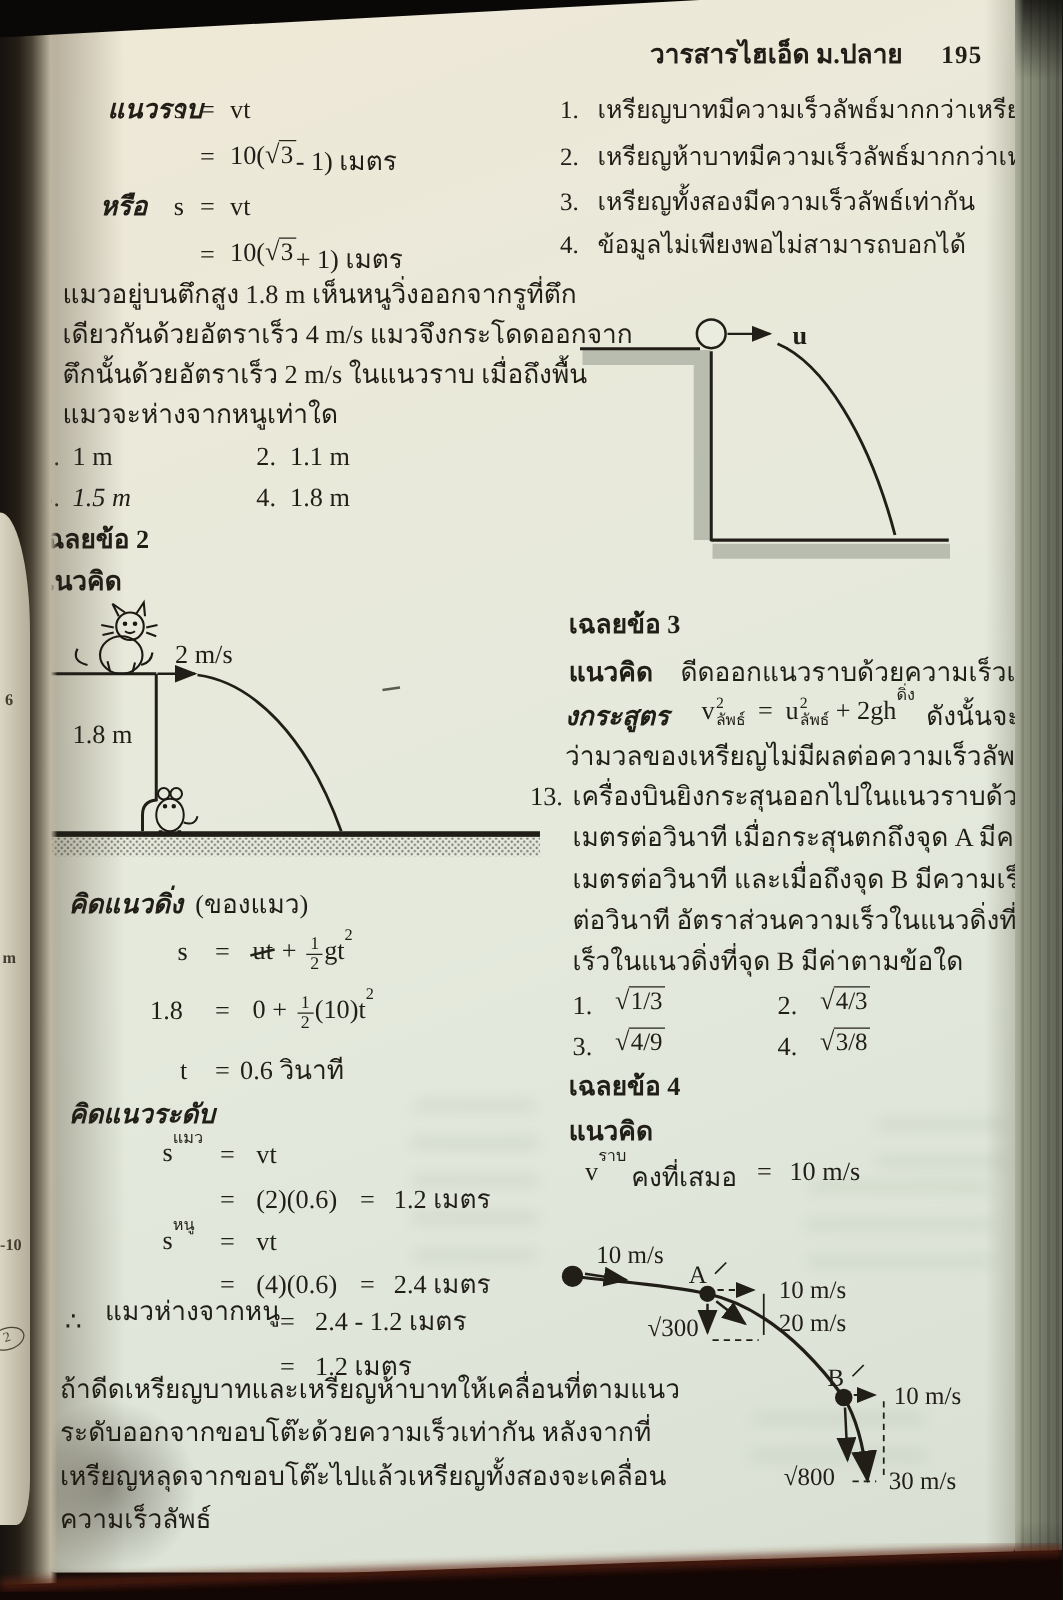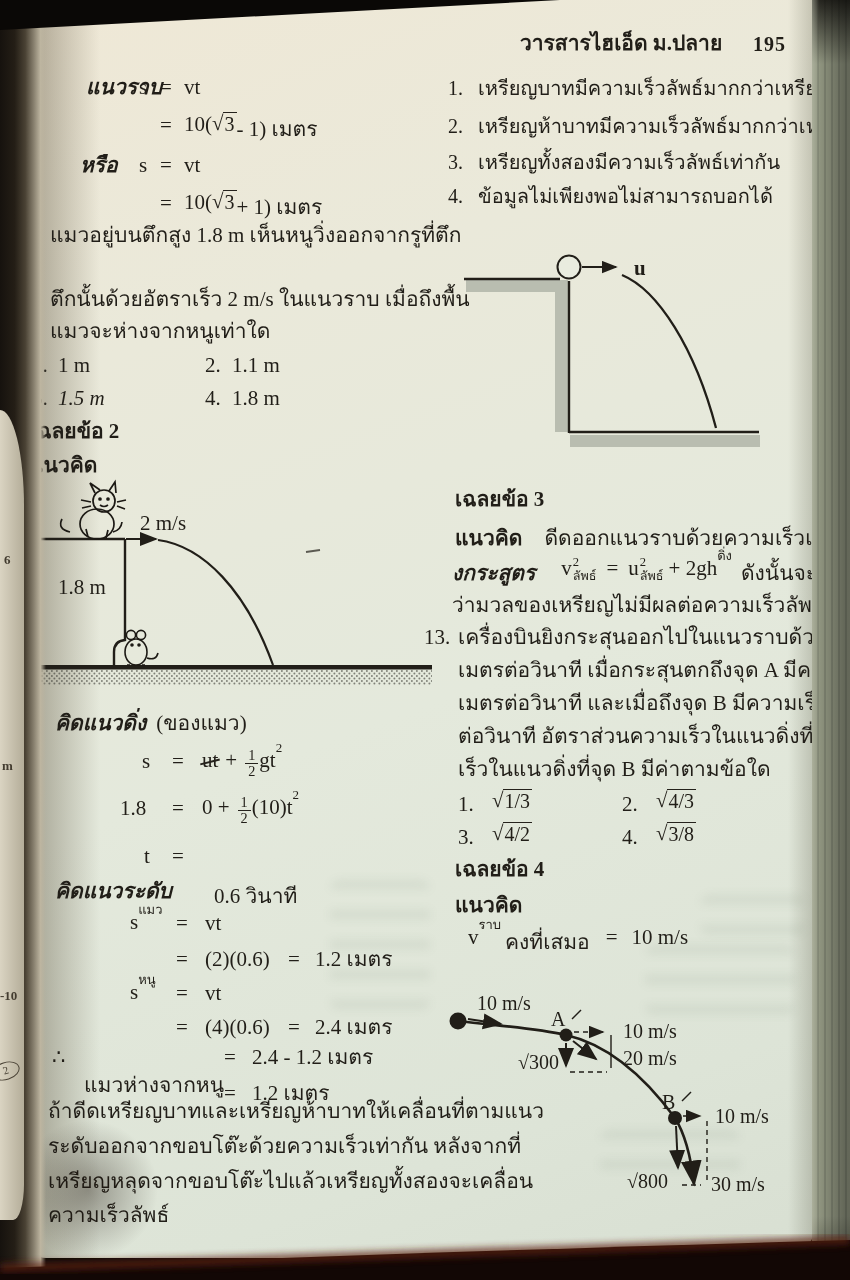--- a/index.html
+++ b/index.html
@@ -93,20 +93,21 @@
     <span>10(</span>
       <span class="rad">
         <span class="sign">√</span>
         <span class="arg">3</span>
       </span>
       <span> + 1) เมตร</span>
   </div>
 
   <div class="t" style="left:16px;top:222px;">11.</div>
   <div class="t" style="left:50px;top:222px;">แมวอยู่บนตึกสูง 1.8 m เห็นหนูวิ่งออกจากรูที่ตึก</div>
+  <div class="t" style="left:50px;top:254px;">เดียวกันด้วยอัตราเร็ว 4 m/s แมวจึงกระโดดออกจาก</div>
   <div class="t" style="left:50px;top:286px;">ตึกนั้นด้วยอัตราเร็ว 2 m/s ในแนวราบ เมื่อถึงพื้น</div>
   <div class="t" style="left:50px;top:318px;">แมวจะห่างจากหนูเท่าใด</div>
 
   <div class="t" style="left:32px;top:352px;">1.</div>
   <div class="t" style="left:58px;top:352px;">1 m</div>
   <div class="t" style="left:205px;top:352px;">2.</div>
   <div class="t" style="left:232px;top:352px;">1.1 m</div>
   <div class="t" style="left:32px;top:385px;">3.</div>
   <div class="t" style="left:58px;top:385px;font-style:italic;">1.5 m</div>
   <div class="t" style="left:205px;top:385px;">4.</div>
@@ -189,21 +190,21 @@
     <span class="frac">
         <span class="fn">1</span>
         <span class="fd">2</span>
       </span>
     <span>(10)t</span>
       <sup class="sp">2</sup>
   </div>
 
   <div class="t" style="left:144px;top:843px;">t</div>
   <div class="t" style="left:172px;top:843px;">=</div>
-  <div class="t" style="left:214px;top:843px;margin-top:40px;">0.6 วินาที</div>
+  <div class="t" style="left:192px;top:843px;">0.6 วินาที</div>
 
   <div class="t bi" style="left:55px;top:878px;">คิดแนวระดับ</div>
 
   <div class="row" style="left:130px;top:910px;">
     <span>s</span>
       <sub class="sb">แมว</sub>
   </div>
   <div class="t" style="left:176px;top:910px;">=</div>
   <div class="t" style="left:205px;top:910px;">vt</div>
 
@@ -218,21 +219,21 @@
   </div>
   <div class="t" style="left:176px;top:980px;">=</div>
   <div class="t" style="left:205px;top:980px;">vt</div>
 
   <div class="t" style="left:176px;top:1014px;">=</div>
   <div class="t" style="left:205px;top:1014px;">(4)(0.6)</div>
   <div class="t" style="left:288px;top:1014px;">=</div>
   <div class="t" style="left:315px;top:1014px;">2.4 เมตร</div>
 
   <div class="t" style="left:52px;top:1044px;">∴</div>
-  <div class="t" style="left:84px;top:1072px;">แมวห่างจากหนู</div>
+  <div class="t" style="left:84px;top:1036px;">แมวห่างจากหนู</div>
   <div class="t" style="left:224px;top:1044px;">=</div>
   <div class="t" style="left:252px;top:1044px;">2.4 - 1.2 เมตร</div>
   <div class="t" style="left:224px;top:1080px;">=</div>
   <div class="t" style="left:252px;top:1080px;">1.2 เมตร</div>
 
   <div class="t" style="left:14px;top:1098px;">12.</div>
   <div class="t" style="left:48px;top:1098px;">ถ้าดีดเหรียญบาทและเหรียญห้าบาทให้เคลื่อนที่ตามแนว</div>
   <div class="t" style="left:48px;top:1133px;">ระดับออกจากขอบโต๊ะด้วยความเร็วเท่ากัน หลังจากที่</div>
   <div class="t" style="left:48px;top:1168px;">เหรียญหลุดจากขอบโต๊ะไปแล้วเหรียญทั้งสองจะเคลื่อน</div>
   <div class="t" style="left:48px;top:1202px;">ความเร็วลัพธ์</div>
@@ -301,21 +302,21 @@
       <span class="arg">1/3</span>
     </div>
   <div class="t" style="left:622px;top:791px;">2.</div>
   <div class="row rad" style="left:656px;top:789px;">
       <span class="sign">√</span>
       <span class="arg">4/3</span>
     </div>
   <div class="t" style="left:458px;top:824px;">3.</div>
   <div class="row rad" style="left:492px;top:822px;">
       <span class="sign">√</span>
-      <span class="arg">4/2</span>
+      <span class="arg">4/9</span>
     </div>
   <div class="t" style="left:622px;top:824px;">4.</div>
   <div class="row rad" style="left:656px;top:822px;">
       <span class="sign">√</span>
       <span class="arg">3/8</span>
     </div>
 
   <div class="t b" style="left:455px;top:856px;">เฉลยข้อ 4</div>
   <div class="t b" style="left:455px;top:892px;">แนวคิด</div>
 

